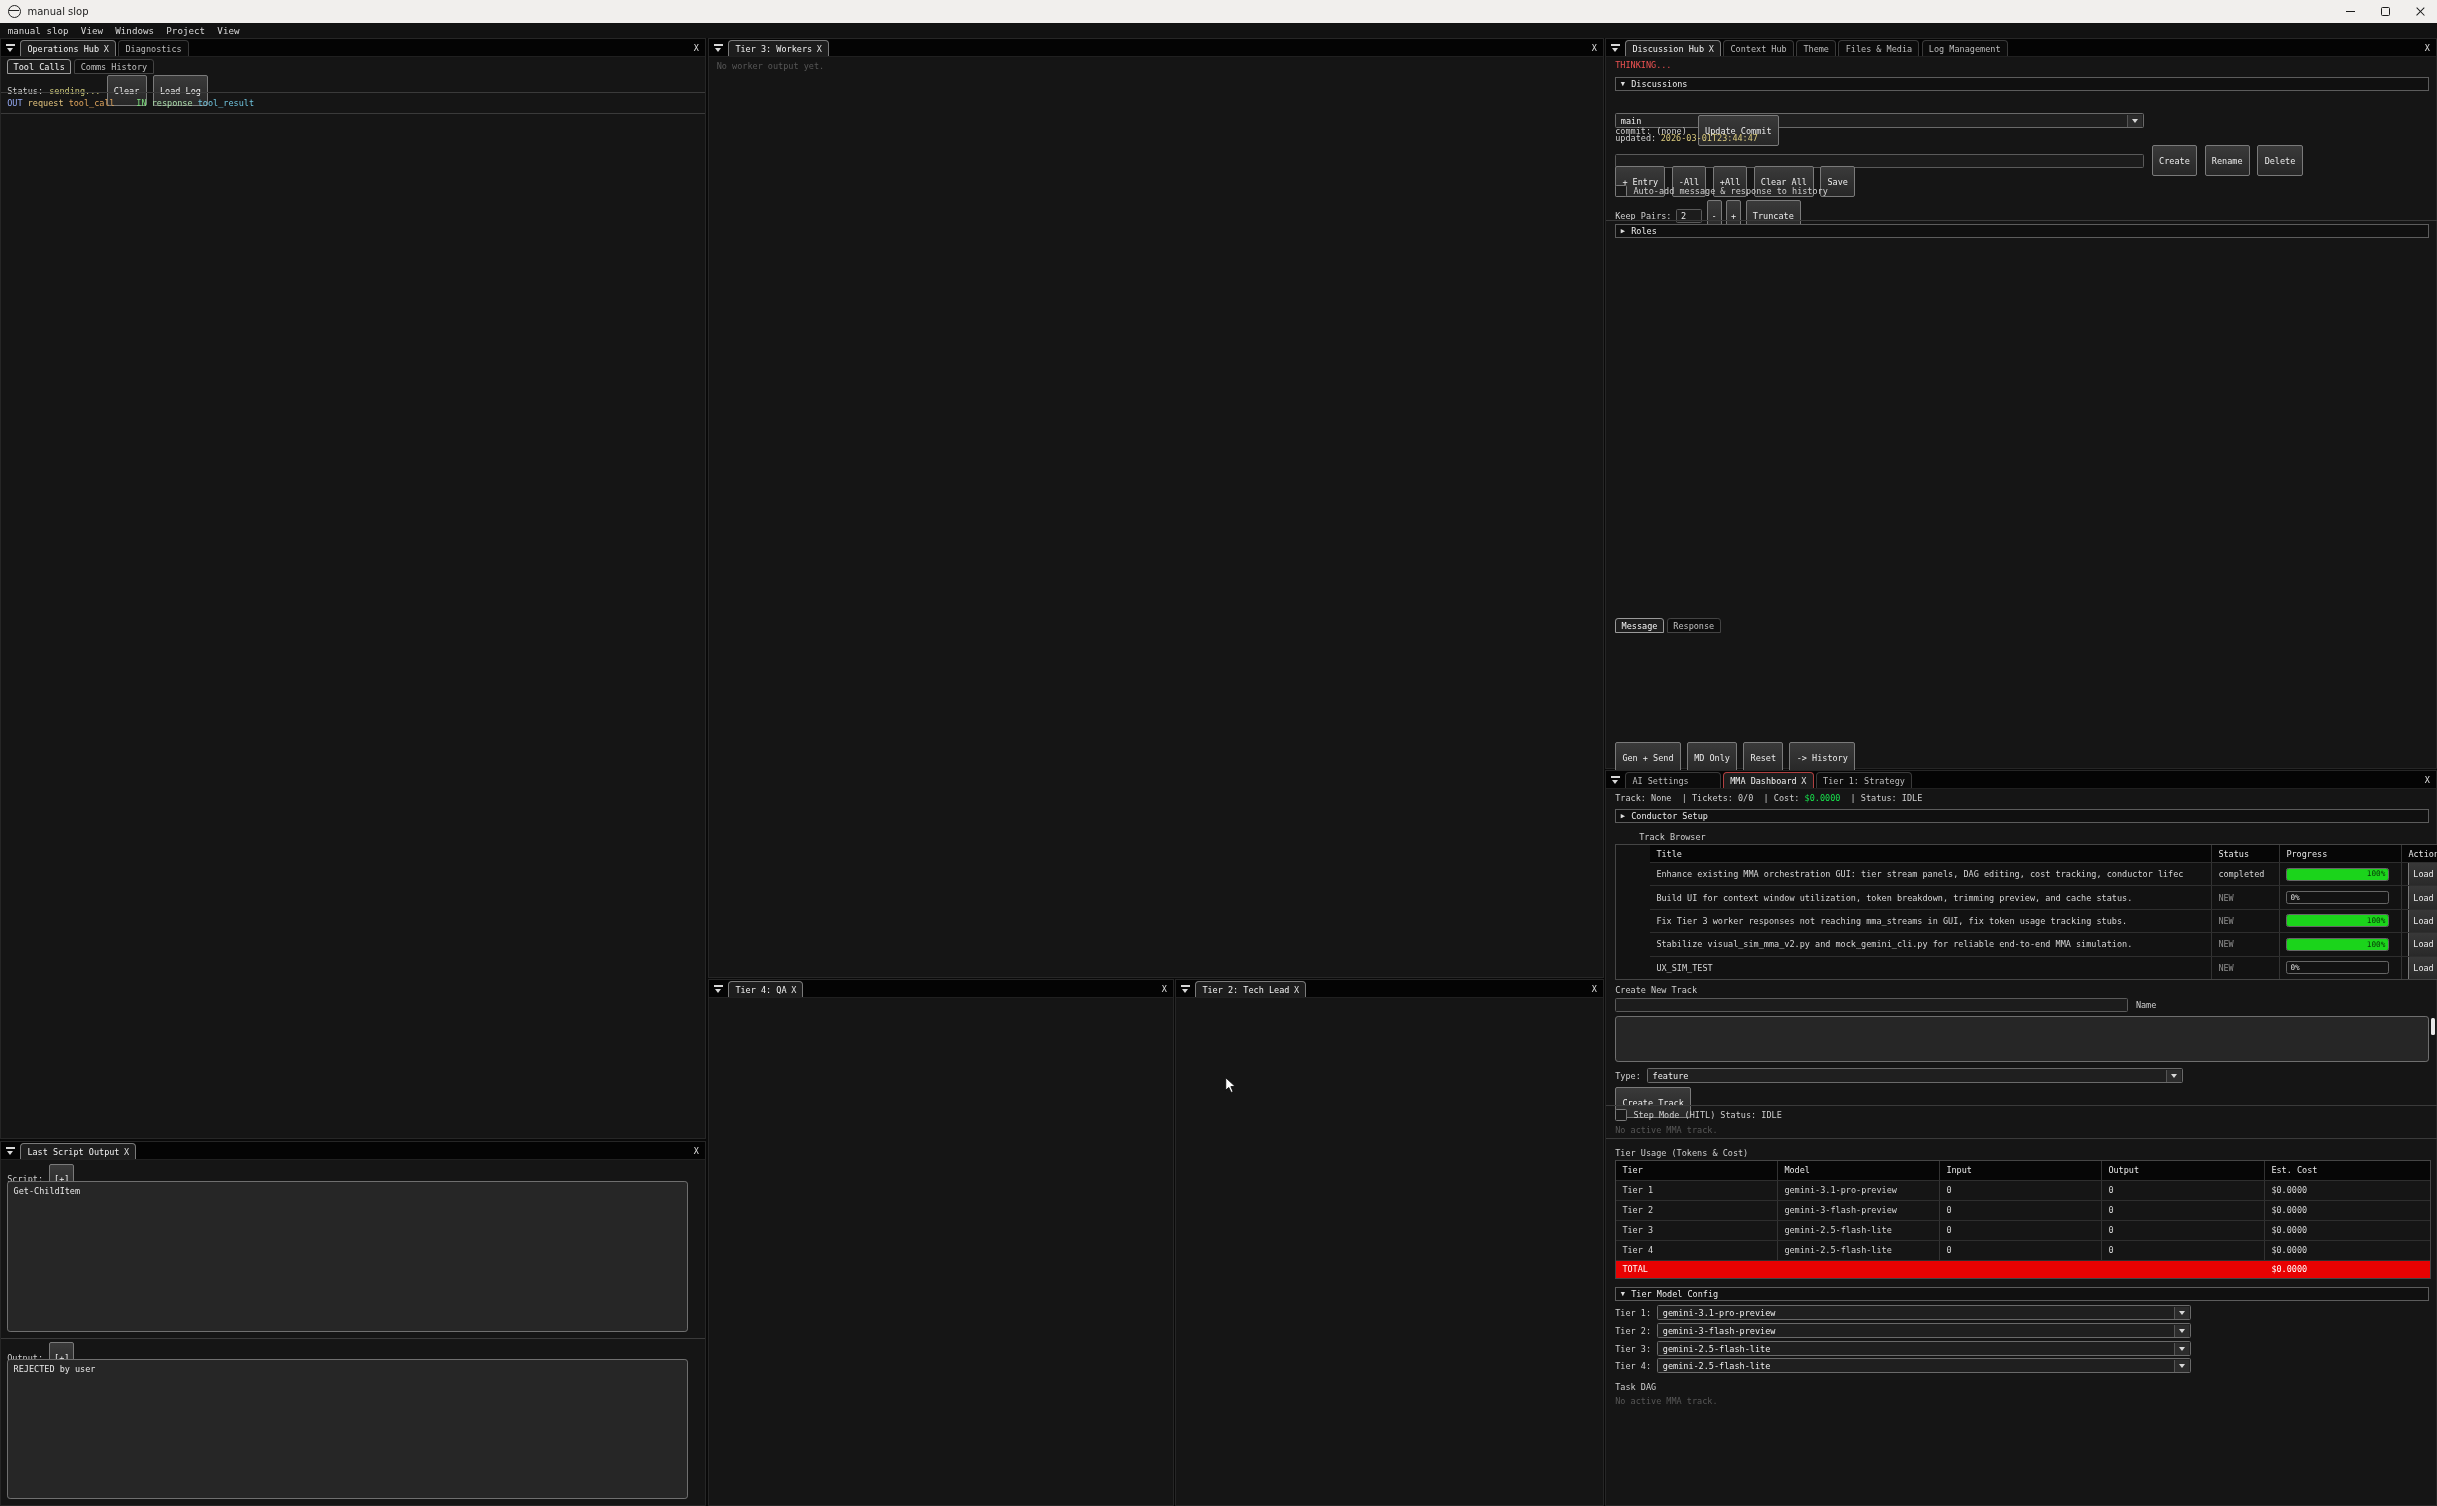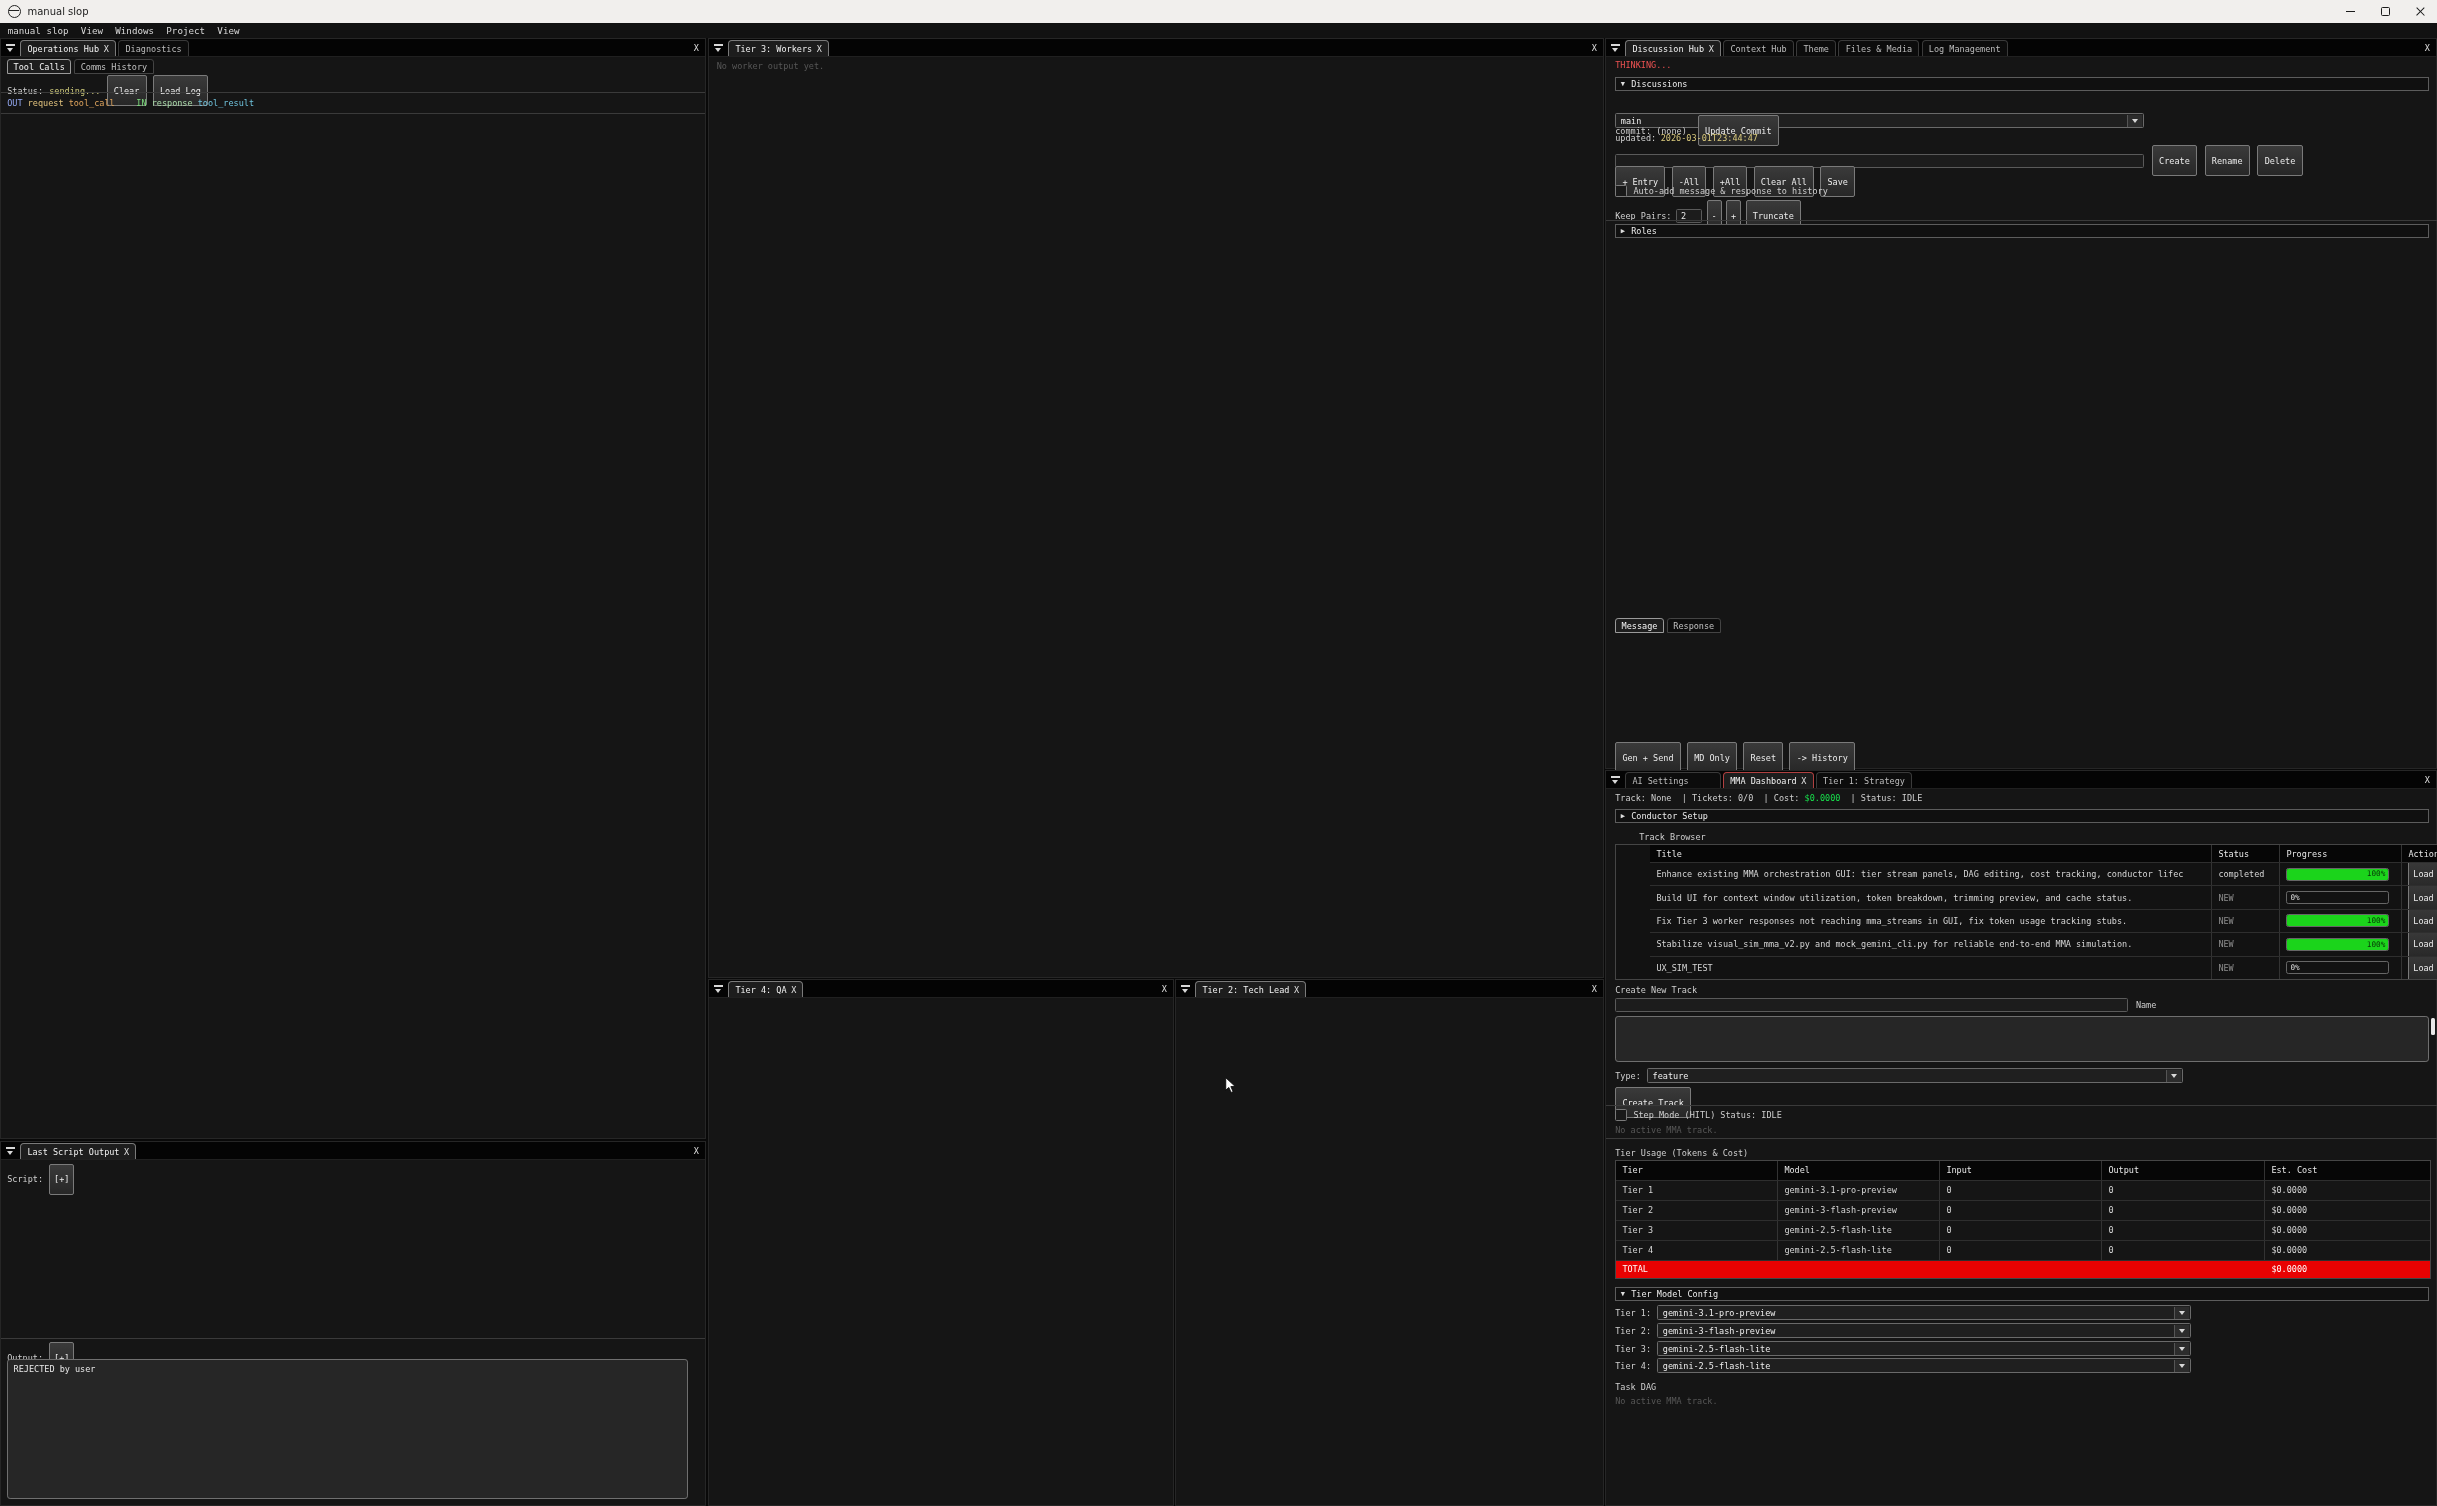--- a/index.html
+++ b/index.html
@@ -149,20 +149,23 @@
     <div class="tab active">
       <span>Last Script Output</span>
       <span class="x">X</span>
     </div>
     <span class="panel-x">X</span>
   </div>
   <div class="abs" style="left:6.2px;top:21.6px;display:flex;align-items:center;gap:6.2px;">
     <span class="lbl">Script:</span>
     <span class="btn small">[+]</span>
   </div>
+  <div class="abs bigbox" style="left:6.2px;top:39px;width:681px;height:151px;">
+    <span>Get-ChildItem</span>
+  </div>
   <div class="abs hr" style="left:0;top:196px;width:704px;"></div>
   <div class="abs" style="left:6.2px;top:200px;display:flex;align-items:center;gap:6.2px;">
     <span class="lbl">Output:</span>
     <span class="btn small">[+]</span>
   </div>
   <div class="abs bigbox" style="left:6.2px;top:217px;width:681px;height:140px;">
     <span>REJECTED by user</span>
   </div>
 </div>
 

